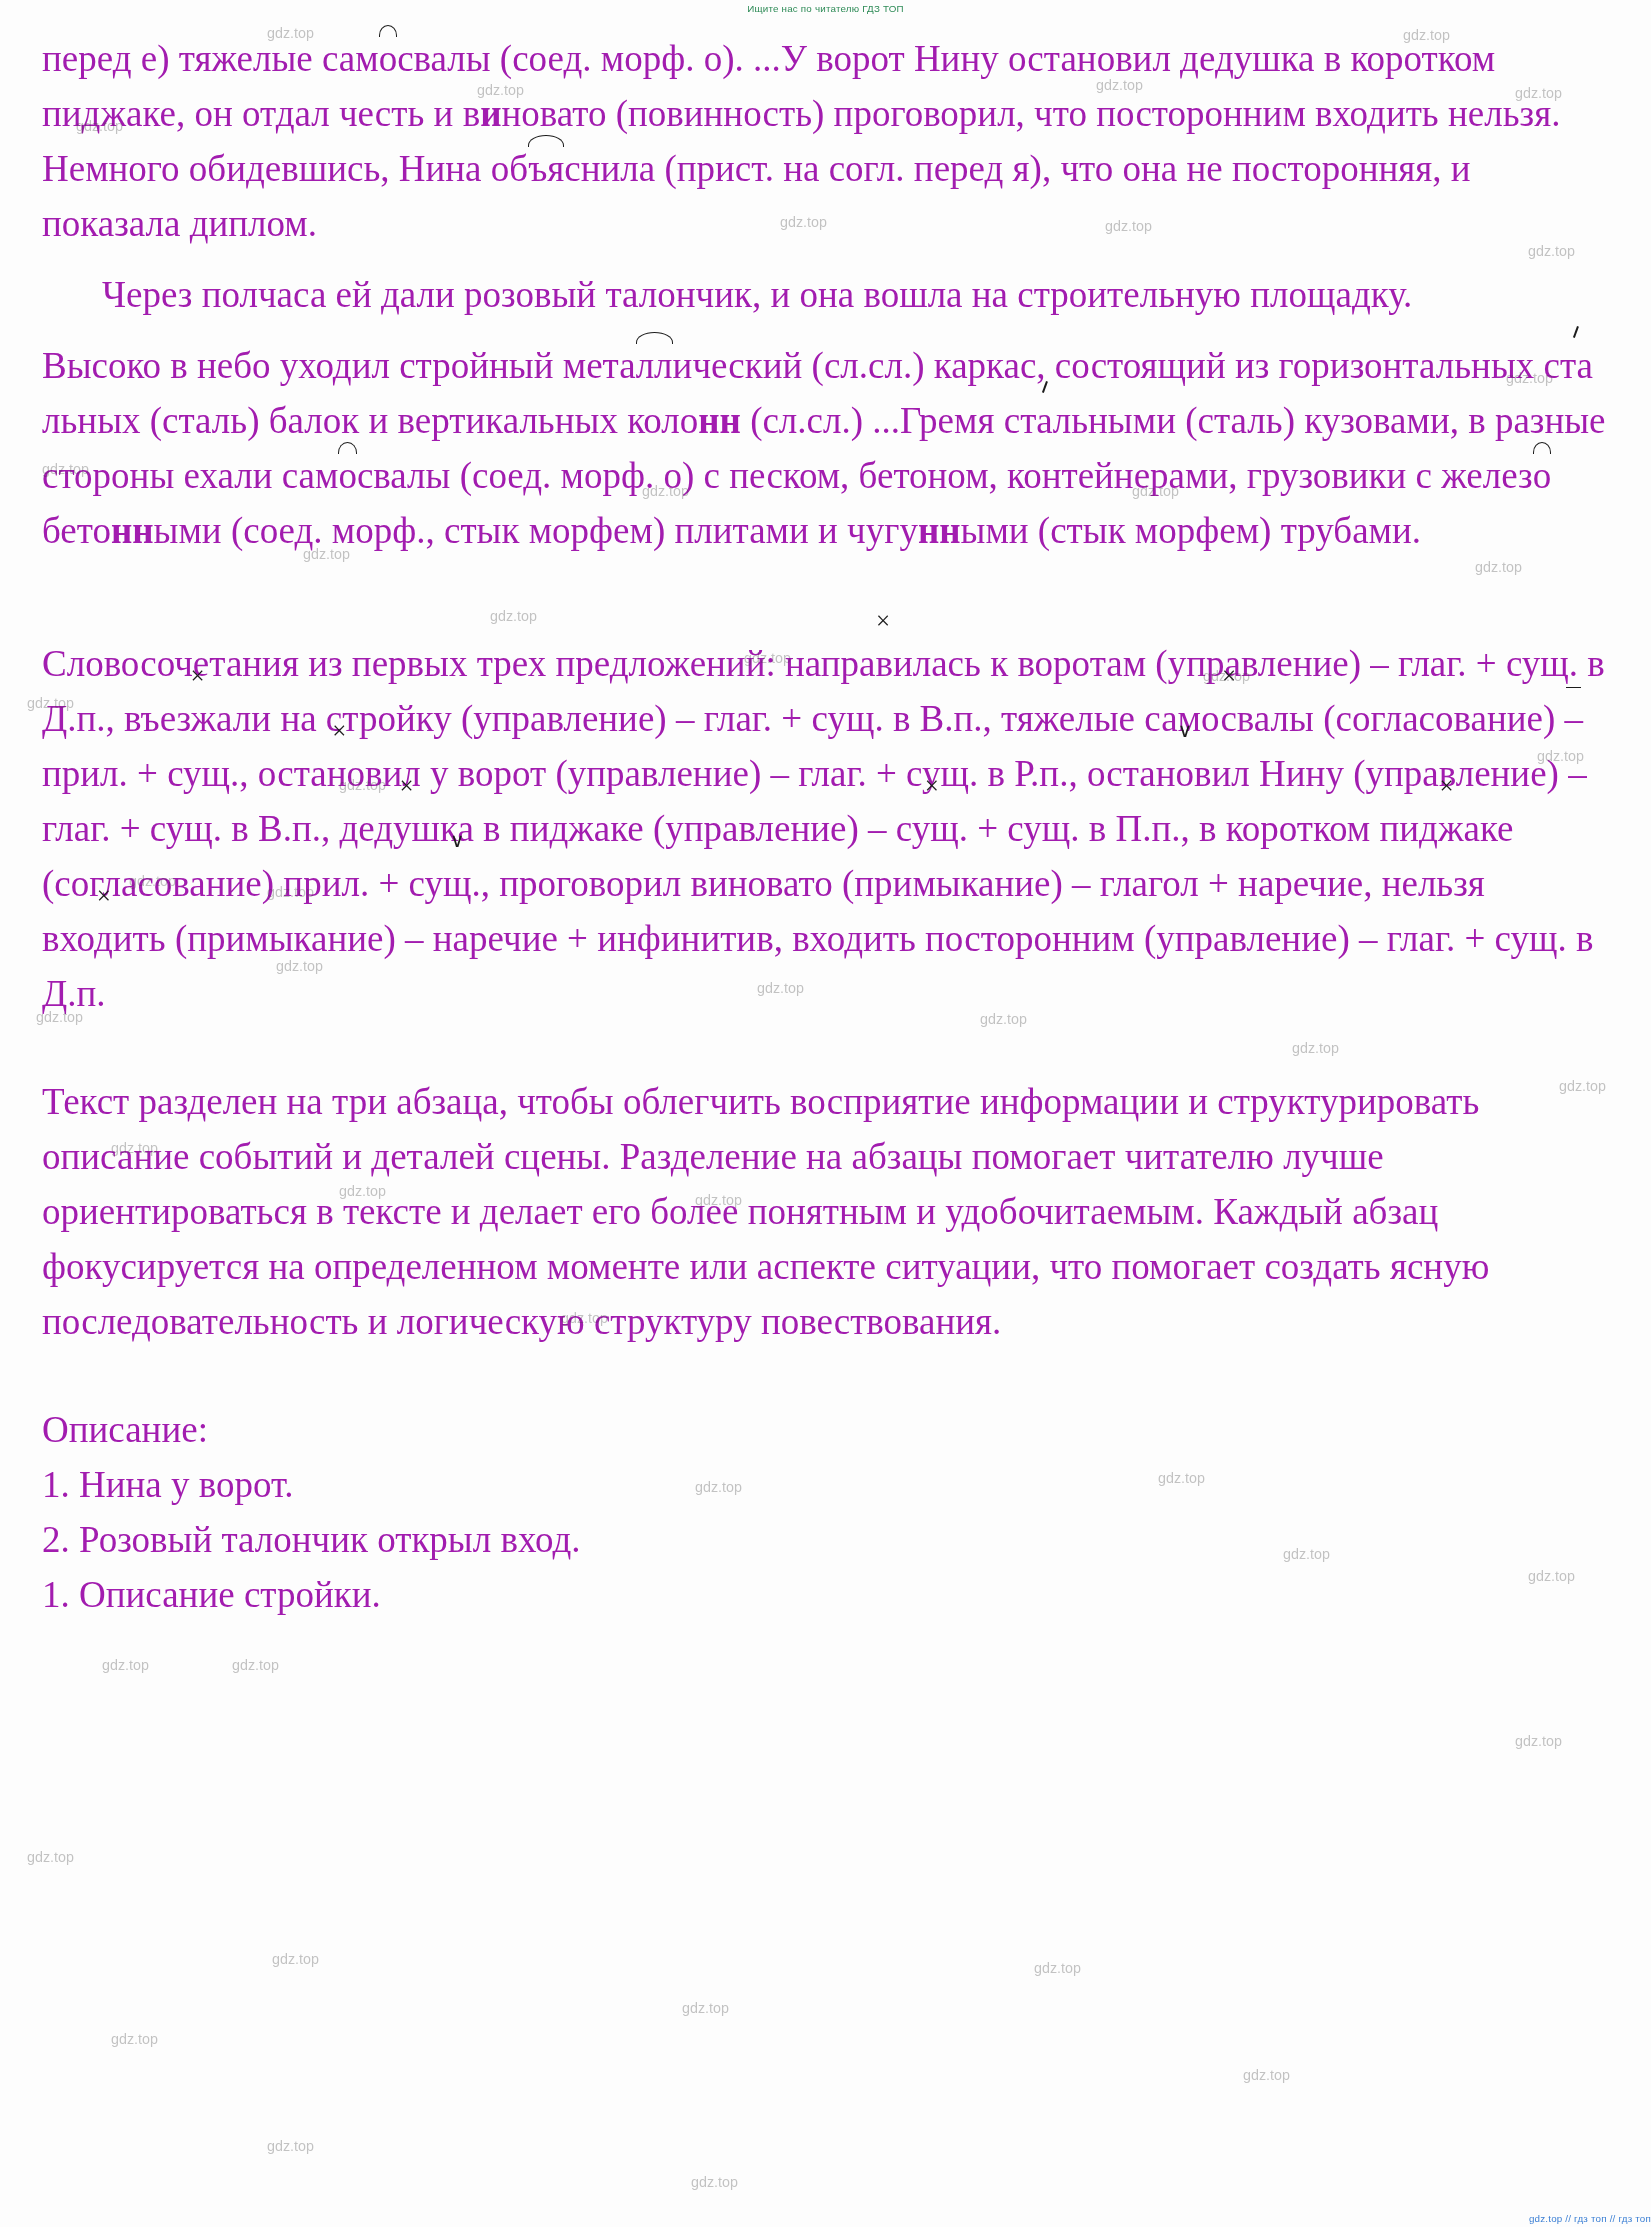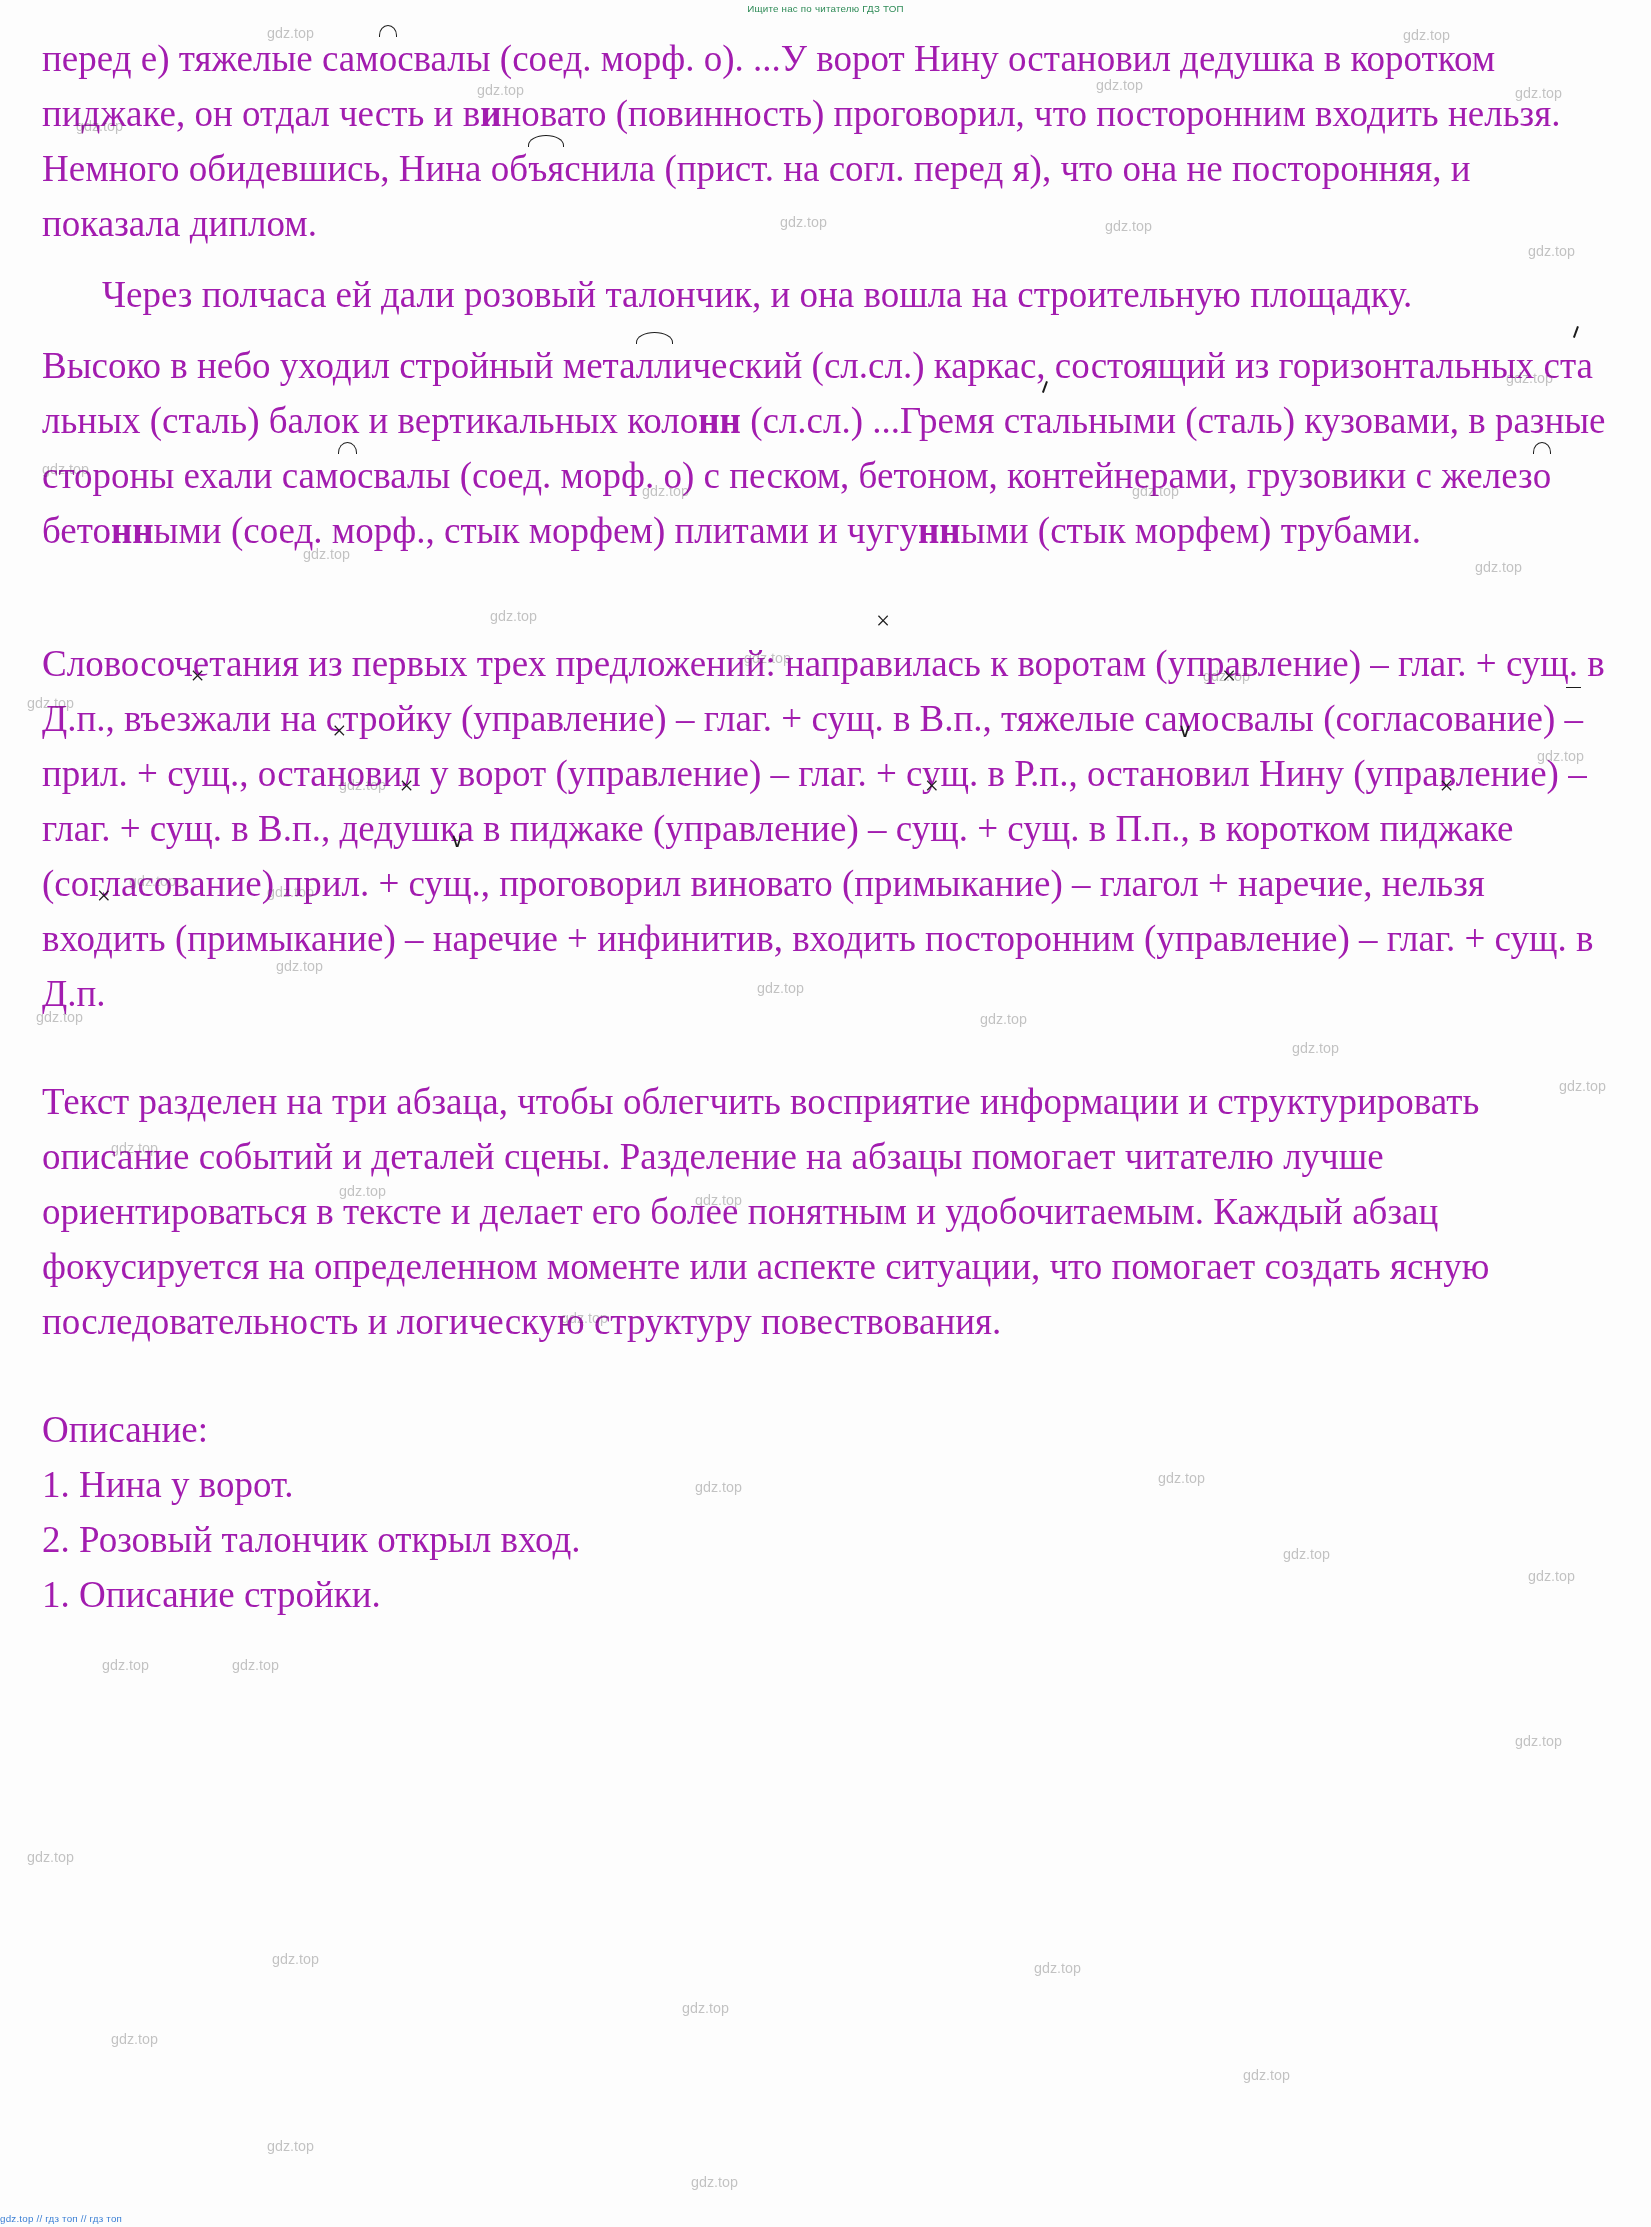--- a/index.html
+++ b/index.html
@@ -32,21 +32,21 @@
     font-family: "Liberation Sans", sans-serif;
     font-size: 9.8px;
     color: #2e8b57;
     letter-spacing: 0.2px;
   }
   .bottom-banner {
     position: absolute;
     bottom: 4.5px;
     left: 0;
     width: 100%;
-    text-align: left;
+    text-align: right;
     font-family: "Liberation Sans", sans-serif;
     font-size: 9.8px;
     color: #3b7fd4;
     letter-spacing: 0.2px;
   }
   .content {
     position: absolute;
     left: 42px;
     top: 31px;
     width: 1573px;

